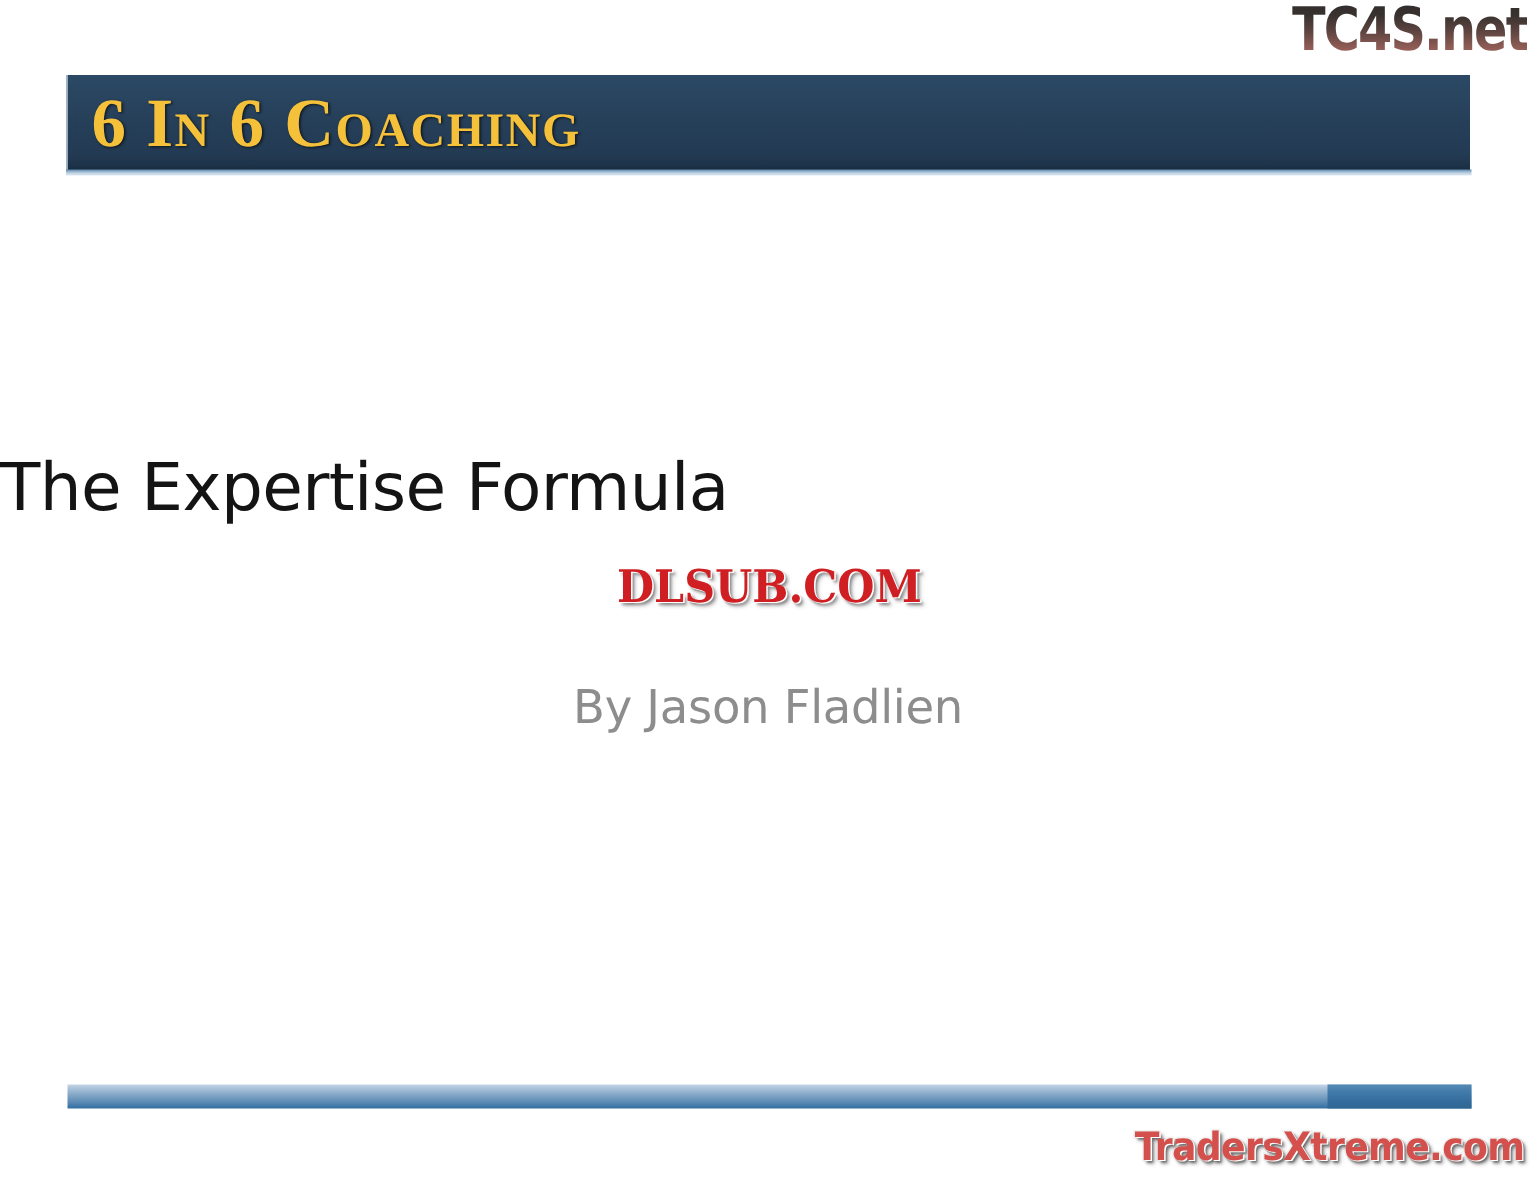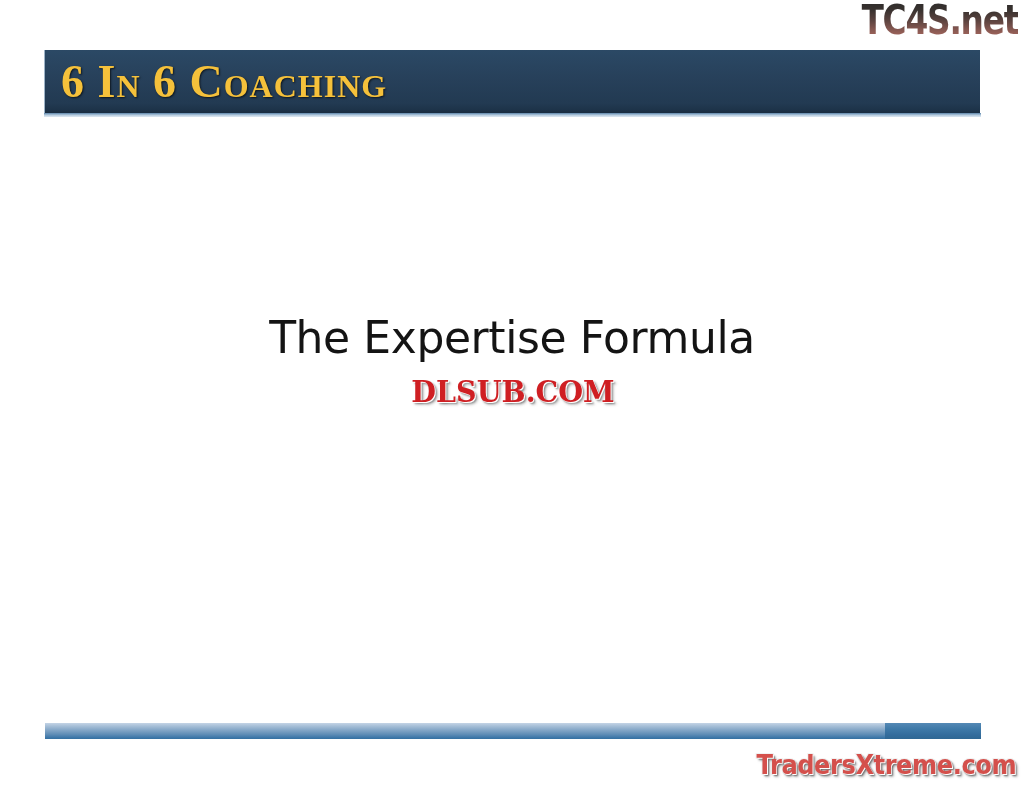--- a/index.html
+++ b/index.html
@@ -91,23 +91,23 @@
     letter-spacing: 1px;
     color: #f5c13b;
     text-shadow: 1px 1px 2px rgba(0,0,0,0.65);
     white-space: nowrap;
   }
 
   
   #title-block {
     position: absolute;
     left: 0;
-    top: 310px;
-    width: 1024px;
-    text-align: center;
+    top: 298px;
+    width: 1024px;
+    text-align: left;
   }
   #slide-title {
     font-family: "DejaVu Sans", sans-serif;
     font-size: 44px;
     line-height: 56px;
     font-weight: normal;
     color: #141414;
     letter-spacing: -0.4px;
     white-space: nowrap;
   }
@@ -217,19 +217,22 @@
     <div id="header-banner-title">6 In 6 Coaching</div>
   </div>
   <div id="header-banner-underline"></div>
 
   <div id="title-block">
     <div id="slide-title">The Expertise Formula</div>
   </div>
 
   <div id="dlsub-watermark">DLSUB.COM</div>
 
+  <div id="subtitle-block">
+    <div id="slide-subtitle">By Jason Fladlien</div>
+  </div>
 
   <div id="footer-bar"></div>
   <div id="footer-bar-rightcap"></div>
 
   <div id="tradersxtreme-watermark">TradersXtreme.com</div>
 
 </div>
 
 </body></html>

